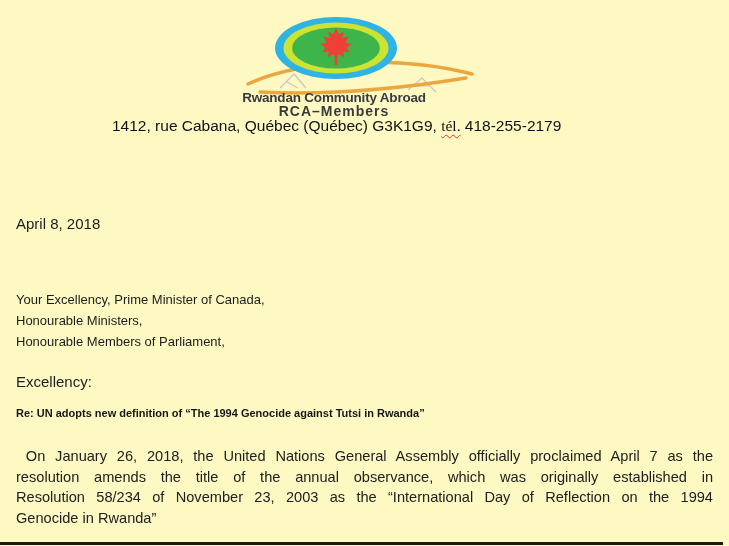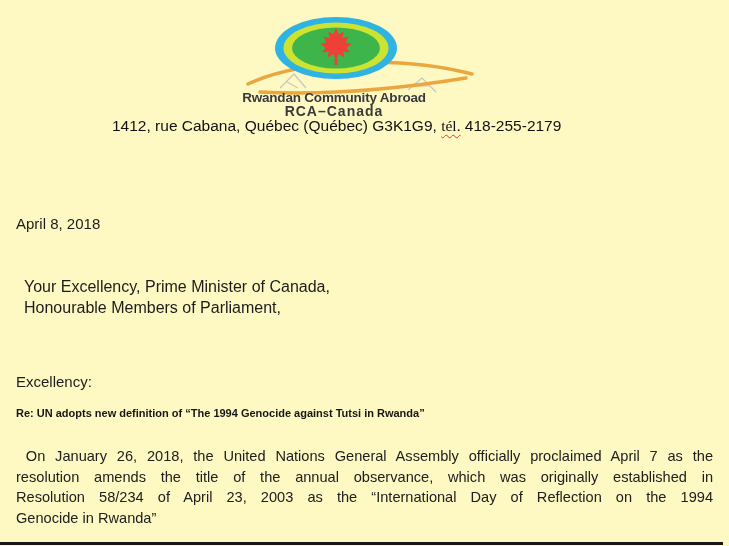--- a/index.html
+++ b/index.html
@@ -24,21 +24,21 @@
   .address{
     position:absolute;left:112px;top:117px;font-size:15.5px;color:#111;white-space:nowrap;
   }
   .spell-flag{
     text-decoration-line:underline;text-decoration-style:wavy;
     text-decoration-color:#e03434;text-decoration-thickness:1px;text-underline-offset:3px;font-family:Liberation Serif, serif;
   }
 
   .date{position:absolute;left:16px;top:215px;font-size:15px;}
 
-  .recipients{position:absolute;left:16px;top:276px;font-size:16px;line-height:21px;margin-left:8px;}
+  .recipients{position:absolute;left:16px;top:289px;font-size:13px;line-height:21px;}
   .greeting{position:absolute;left:16px;top:373px;font-size:15px;}
 
   .subject{
     position:absolute;left:16px;top:407px;width:700px;
     font-size:11px;font-weight:700;color:#161616;white-space:nowrap;
   }
 
   .body-block{
     position:absolute;left:16px;top:446px;width:697px;
     font-size:14.6px;line-height:20.5px;color:#202020;
@@ -69,37 +69,38 @@
       <path d="M50 4 L57 21 L70 13 L65 30 L81 27 L74 41 L89 45 L76 55 L85 66 L68 64 L71 79 L56 70 L50 92 L44 70 L29 79 L32 64 L15 66 L24 55 L11 45 L26 41 L19 27 L35 30 L30 13 L43 21 Z"></path>
       <rect x="46.5" y="82" width="7" height="15"></rect>
     </g>
 
     <path d="M56 76 L70 62 L82 76 M63 70 L74 76" fill="none" stroke="#c6c6c6" stroke-width="1.2"></path>
     <path d="M184 78 L198 66 L212 80 M190 74 L206 74" fill="none" stroke="#c6c6c6" stroke-width="1.2"></path>
 
     <path d="M36 80 C 110 84, 180 76, 242 66" fill="none" stroke="#eaa73f" stroke-width="3.5" stroke-linecap="round"></path>
   </svg>
   <div class="org-name">Rwandan Community Abroad</div>
-  <div class="org-abbr">RCA–Canada</div>
+  <div class="org-abbr">RCA–Members</div>
 
   <div class="address"><span>1412, rue Cabana, Québec (Québec) G3K1G9, </span><span class="spell-flag">tél.</span><span> 418-255-2179</span></div>
 
   <div class="date">April 8, 2018</div>
 
   <div class="recipients">
     <div>Your Excellency, Prime Minister of Canada,</div>
+    <div>Honourable Ministers,</div>
     <div>Honourable Members of Parliament,</div>
   </div>
 
   <div class="greeting">Excellency:</div>
 
   <div class="subject">Re: UN adopts new definition of “The 1994 Genocide against Tutsi in Rwanda”</div>
 
   <div class="body-block">
     <div class="jline"> On January 26, 2018, the United Nations General Assembly officially proclaimed April 7 as the</div>
     <div class="jline">resolution amends the title of the annual observance, which was originally established in</div>
-    <div class="jline">Resolution 58/234 of April 23, 2003 as the “International Day of Reflection on the 1994</div>
+    <div class="jline">Resolution 58/234 of November 23, 2003 as the “International Day of Reflection on the 1994</div>
     <div class="lastline">Genocide in Rwanda”</div>
   </div>
 
   <div class="bottom-rule"></div>
 
 </div>
 
 </body></html>

